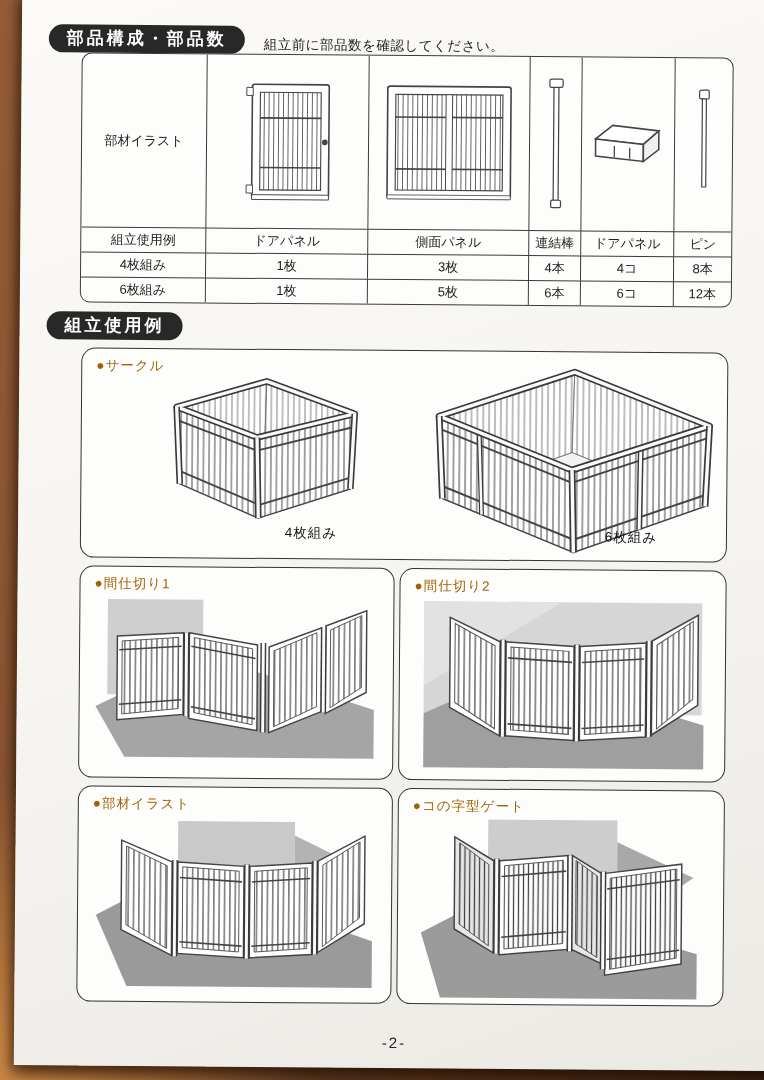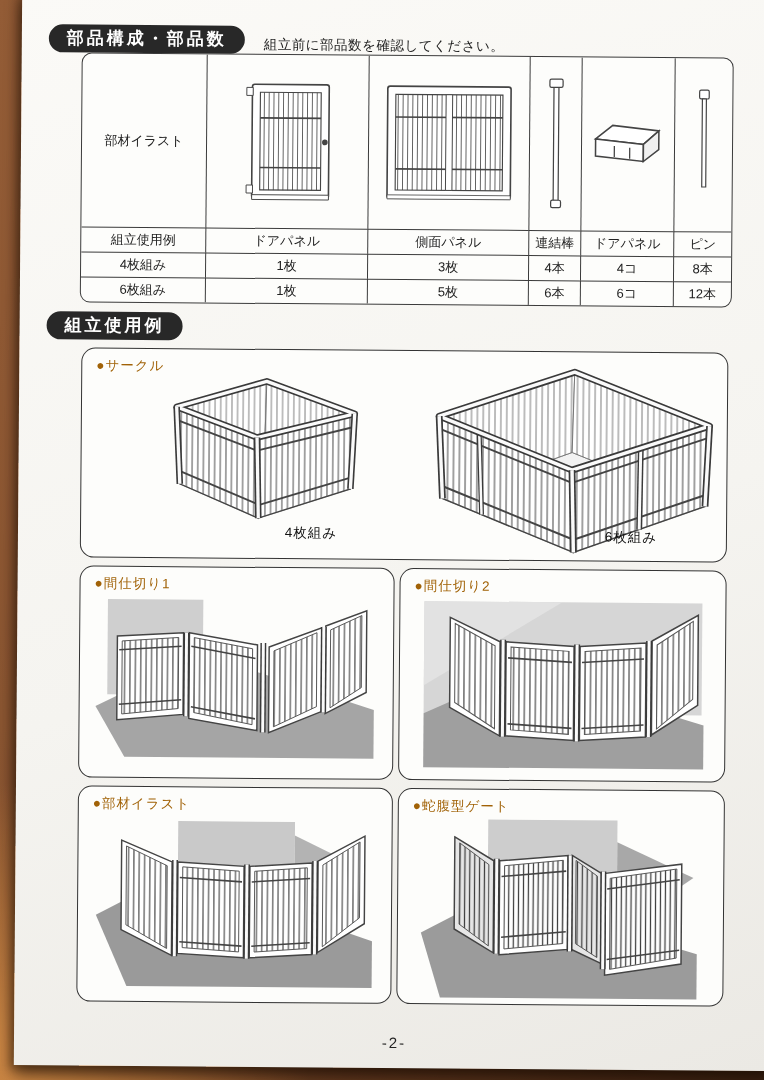--- a/index.html
+++ b/index.html
@@ -320,21 +320,21 @@
       <line x1="89" y1="48" x2="89" y2="147" stroke="#3a3a3a" stroke-width="6"></line>
         <line x1="89" y1="48" x2="89" y2="147" stroke="#fafafa" stroke-width="3"></line>
       <line x1="163" y1="52" x2="163" y2="149" stroke="#3a3a3a" stroke-width="6"></line>
         <line x1="163" y1="52" x2="163" y2="149" stroke="#fafafa" stroke-width="3"></line>
       <line x1="233" y1="48" x2="233" y2="144" stroke="#3a3a3a" stroke-width="6"></line>
         <line x1="233" y1="48" x2="233" y2="144" stroke="#fafafa" stroke-width="3"></line>
     </svg>
   </div>
 
   <div class="ubox" style="left:382px;top:794px;width:325px;height:214px;">
-    <div class="lab">●蛇腹型ゲート</div>
+    <div class="lab">●コの字型ゲート</div>
     <svg class="abs" style="left:12px;top:24px;" viewBox="0 0 300 190" width="300" height="186">
       <defs>
           <pattern id="pt-g2" width="5" height="8" patternUnits="userSpaceOnUse">
             <path d="M2.5 0V8" stroke="#3d3d3d" stroke-width="1.3"></path>
           </pattern>
         </defs>
       <polygon points="76,6 208,6 208,118 76,118" fill="#cdcdcd"></polygon>
       <polygon points="208,28 286,64 208,118" fill="#a8a8a8"></polygon>
       <polygon points="8,122 84,82 290,142 290,188 28,188" fill="#9b9b9b"></polygon>
       <g>

